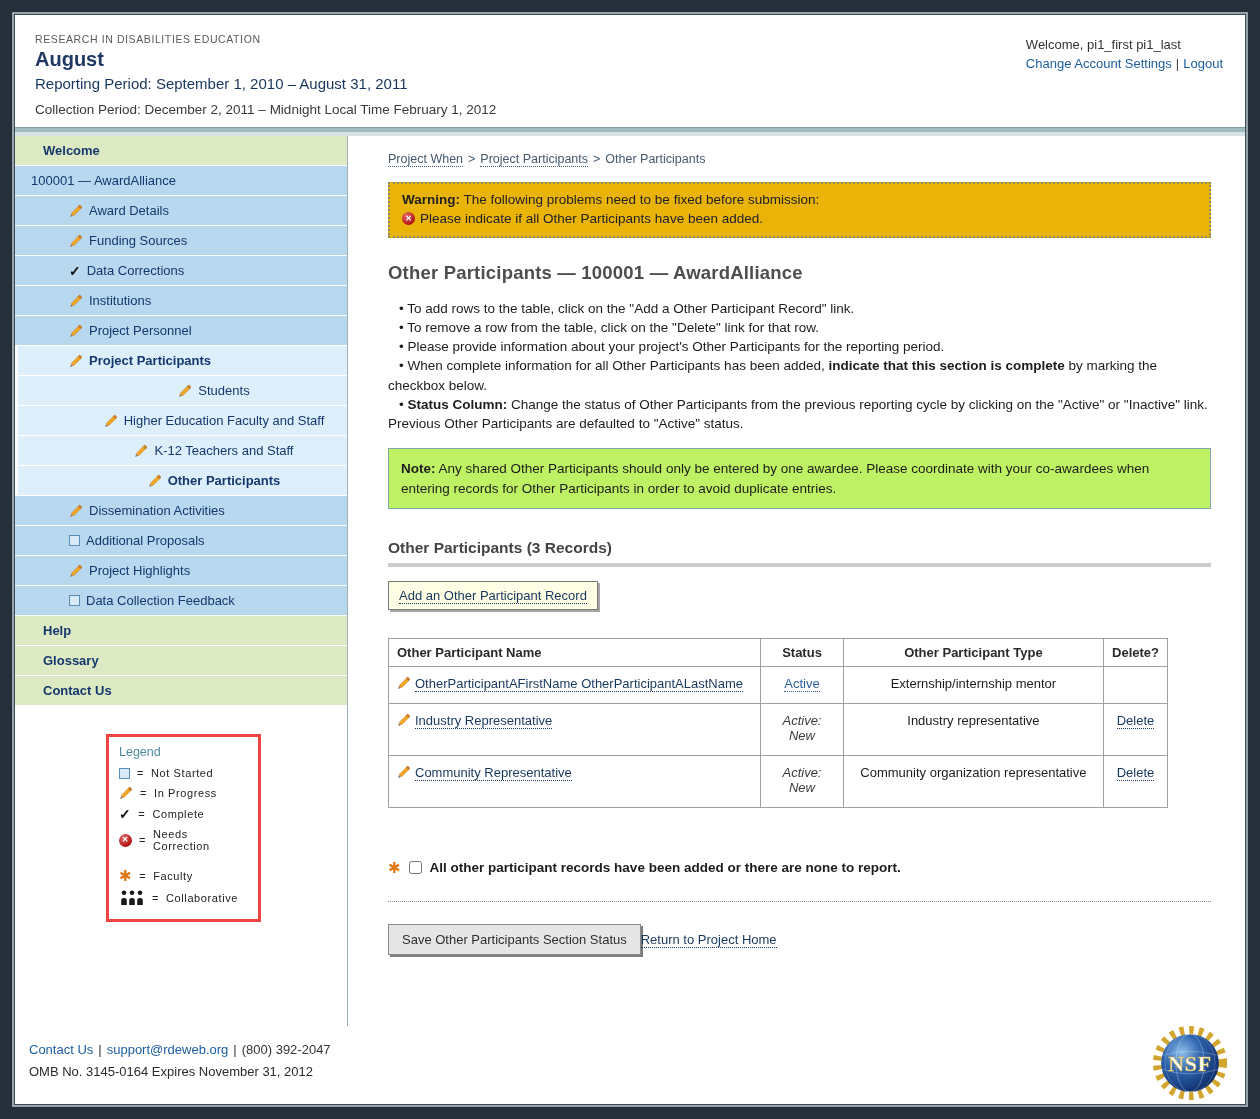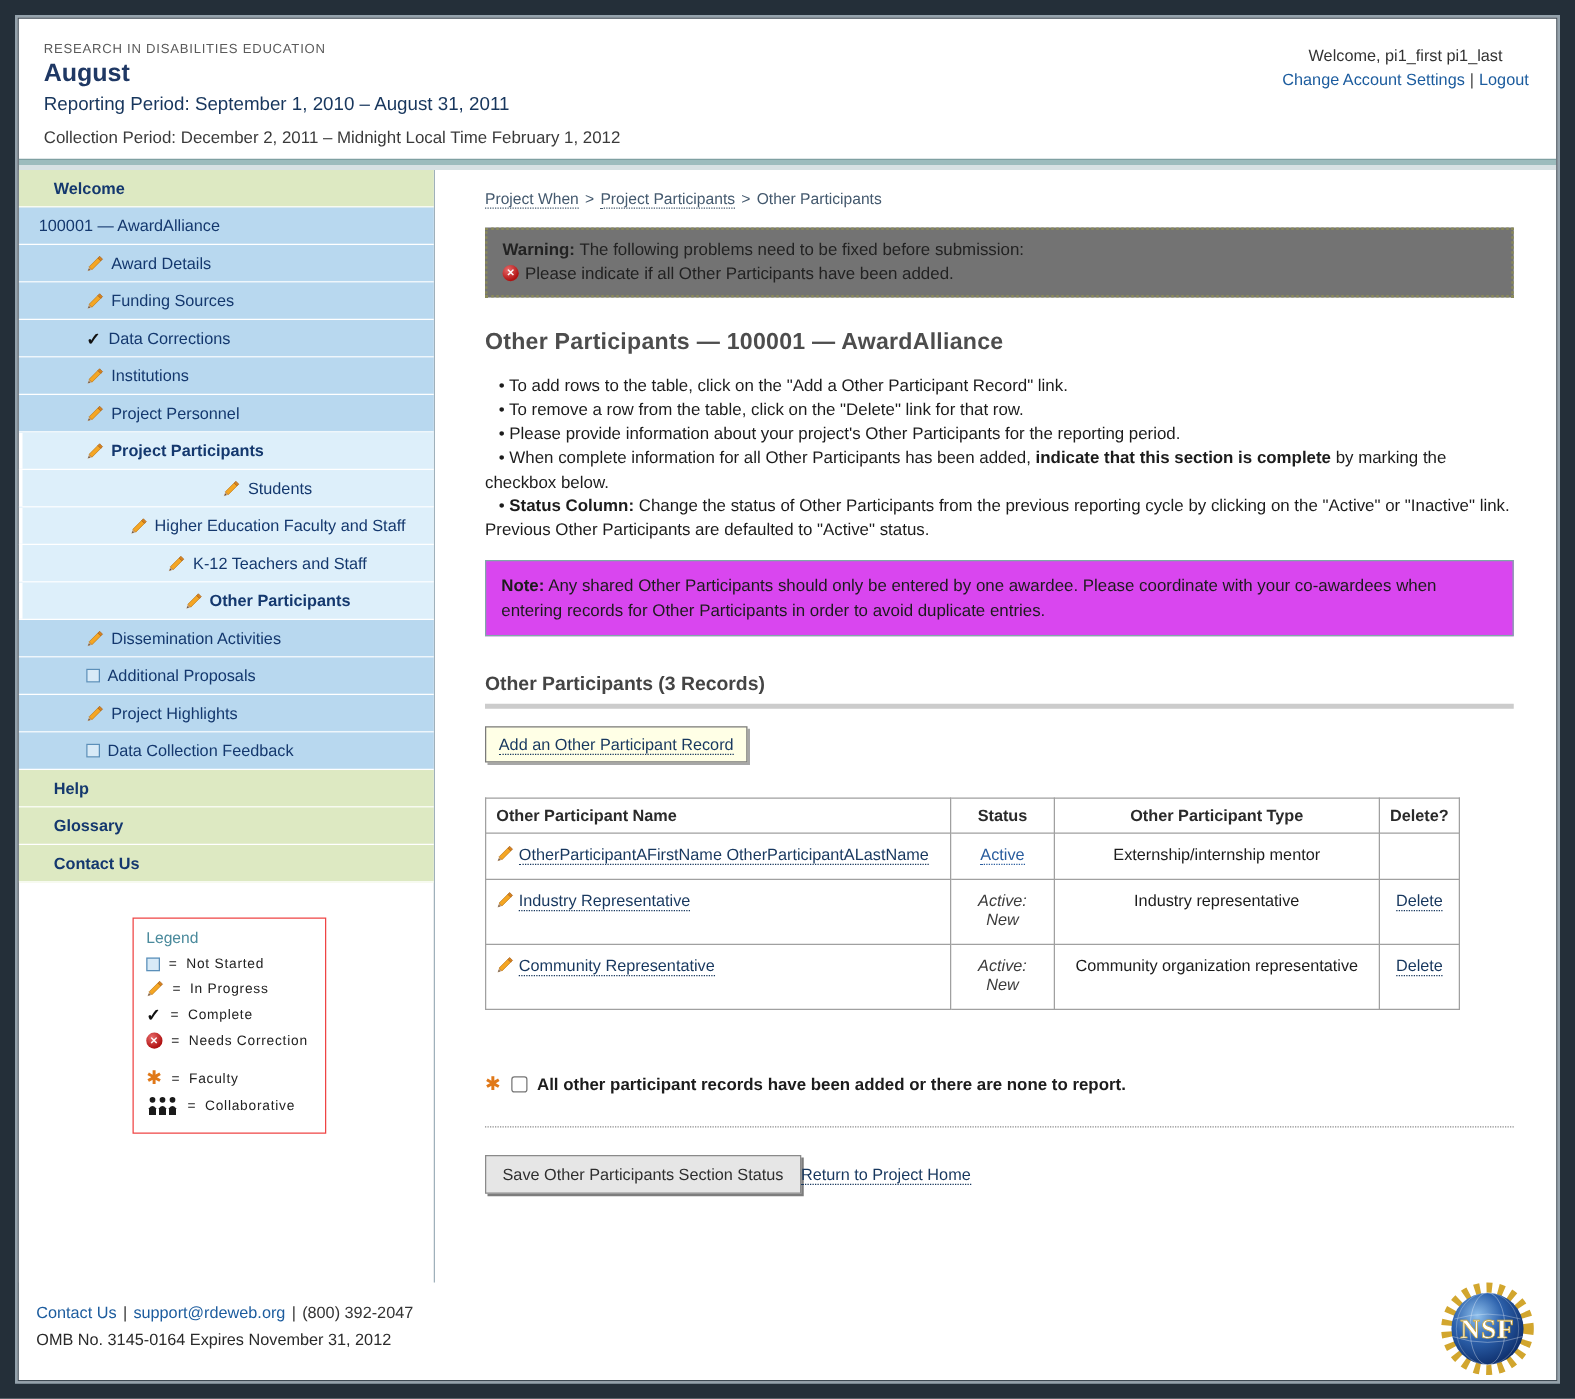--- a/index.html
+++ b/index.html
@@ -7,21 +7,21 @@
   body { background:#242f39; font-family:"Liberation Sans", sans-serif; font-size:13px; color:#222; }
   .frame { width:1260px; height:1119px; padding:14px; }
   .panel { height:100%; background:#fff; border:1px solid #3e4a54; box-shadow:0 0 0 2px #94a2ac; display:flex; flex-direction:column; overflow:hidden; }
 
   
   .hdr { padding:18px 22px 10px 20px; display:flex; justify-content:space-between; }
   .hdr .tagline { font-size:10.5px; letter-spacing:.6px; color:#5a5a5a; }
   .hdr .appname { font-size:20px; font-weight:bold; color:#1f3864; margin-top:3px; }
   .hdr .rp { font-size:15px; color:#17365d; margin-top:4px; }
   .hdr .cp { font-size:13.5px; color:#3a3a3a; margin-top:10px; }
-  .hdr-right { text-align:center; padding-top:4px; font-size:13px; white-space:nowrap; }
+  .hdr-right { text-align:left; padding-top:4px; font-size:13px; white-space:nowrap; }
   .hdr-right .welcome { color:#333; margin-bottom:4px; }
   .hdr-right a { color:#1c5c9e; text-decoration:none; cursor:pointer; }
   .hdr-right .pipe { color:#444; margin:0 4px; }
 
   .teal-bar { height:9px; background:linear-gradient(#9dbcbd 0 55%, #d8e1e3 55% 100%); border-top:1px solid #7fa0a2; }
 
   
   .content { flex:1; display:flex; min-height:0; }
   .sidebar { width:333px; border-right:1px solid #9fb0ba; background:#fff; }
   .nav-item { display:flex; align-items:center; gap:6px; padding:7px 8px; border-bottom:1px solid #fff; color:#14386e; font-size:13px; cursor:pointer; }
@@ -34,43 +34,43 @@
   .bold { font-weight:bold; }
 
   
   .pencil-svg { width:14px; height:14px; flex:none; display:inline-block; vertical-align:-2px; }
   .check-glyph { font-weight:bold; color:#111; font-size:14px; line-height:1; flex:none; }
   .cb-glyph { width:11px; height:11px; border:1px solid #5b8fb9; background:#d8eaf7; display:inline-block; flex:none; }
   .err-glyph { width:13px; height:13px; border-radius:50%; background:radial-gradient(circle at 35% 30%, #e86a6a, #b01212 70%); color:#fff; font-size:8px; font-weight:bold; display:inline-flex; align-items:center; justify-content:center; flex:none; line-height:1; }
   .ast-glyph { color:#e07818; font-size:15px; line-height:1; flex:none; }
 
   
-  .legend { margin:28px 0 0 91px; width:155px; border:1px solid #ef4444; background:#fff; padding:8px 10px 14px 10px; }
+  .legend { margin:28px 0 0 91px; width:155px; border:3px solid #ef4444; background:#fff; padding:8px 10px 14px 10px; }
   .legend-title { color:#4a8a9c; font-size:12.5px; margin-bottom:8px; }
   .legend-row { display:flex; align-items:center; gap:7px; margin-top:7px; font-size:11px; letter-spacing:.6px; color:#222; }
   .legend-row .eq { color:#222; }
   .legend-gap { margin-top:16px; }
   .people-svg { width:26px; height:15px; flex:none; }
 
   
   main { flex:1; padding:16px 34px 0 40px; min-width:0; }
   .crumbs { font-size:12.5px; color:#44596e; }
   .crumbs a { color:#44596e; text-decoration:none; border-bottom:1px dotted #44596e; cursor:pointer; }
   .crumbs .sep { margin:0 5px; }
 
-  .warnbox { margin-top:16px; background:#737373; border:2px dotted #8a8a5a; padding:8px 12px 10px 12px; font-size:13.5px; }
+  .warnbox { margin-top:16px; background:#eab308; border:2px dotted #8a8a5a; padding:8px 12px 10px 12px; font-size:13.5px; }
   .warnbox .wline2 { margin-top:4px; display:flex; align-items:center; gap:5px; }
 
   h1.page-title { margin-top:24px; font-size:18.5px; color:#4d4d4d; letter-spacing:.2px; }
   .defn { margin-top:13px; font-size:13.5px; line-height:1.4; color:#1c1c1c; }
 
   .bullets { margin-top:15px; font-size:13.5px; line-height:1.42; color:#1c1c1c; }
   .bullet::before { content:"•  "; padding-left:11px; }
 
-  .notebox { margin-top:15px; background:#d946ef; border:1px solid #7fa8a8; padding:10px 12px; font-size:13.5px; line-height:1.45; color:#1c1c1c; }
+  .notebox { margin-top:15px; background:#bef264; border:1px solid #7fa8a8; padding:10px 12px; font-size:13.5px; line-height:1.45; color:#1c1c1c; }
 
   h2.rec-head { margin-top:30px; font-size:15.5px; color:#444; }
   .rec-rule { height:4px; background:#ccc; margin-top:6px; }
 
   .add-btn { display:inline-block; margin-top:14px; background:#ffffe6; border:1px solid #7a7a7a; box-shadow:2px 2px 0 rgba(60,60,60,.45); padding:6px 10px; cursor:pointer; }
   .add-btn a { color:#17375e; text-decoration:none; border-bottom:1px dotted #17375e; font-size:13px; }
 
   table.ptable { margin-top:28px; width:780px; border-collapse:collapse; font-size:13px; }
   .ptable th, .ptable td { border:1px solid #a0a0a0; padding:6px 8px; }
   .ptable th { font-weight:bold; color:#2a2a2a; text-align:center; padding:6px 8px; }

